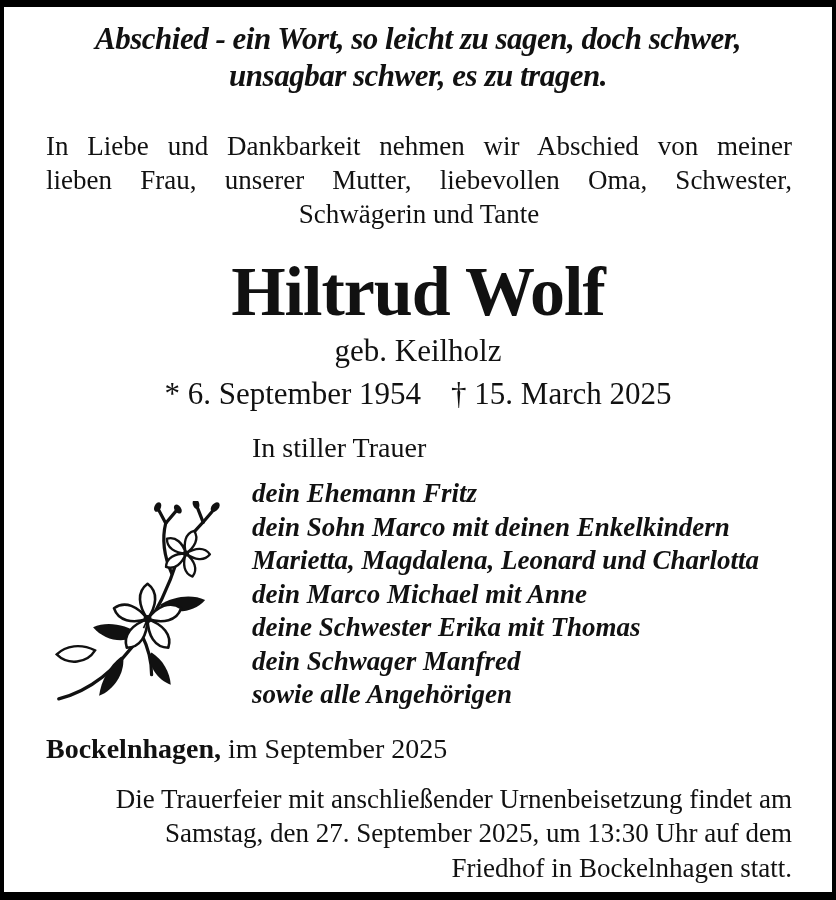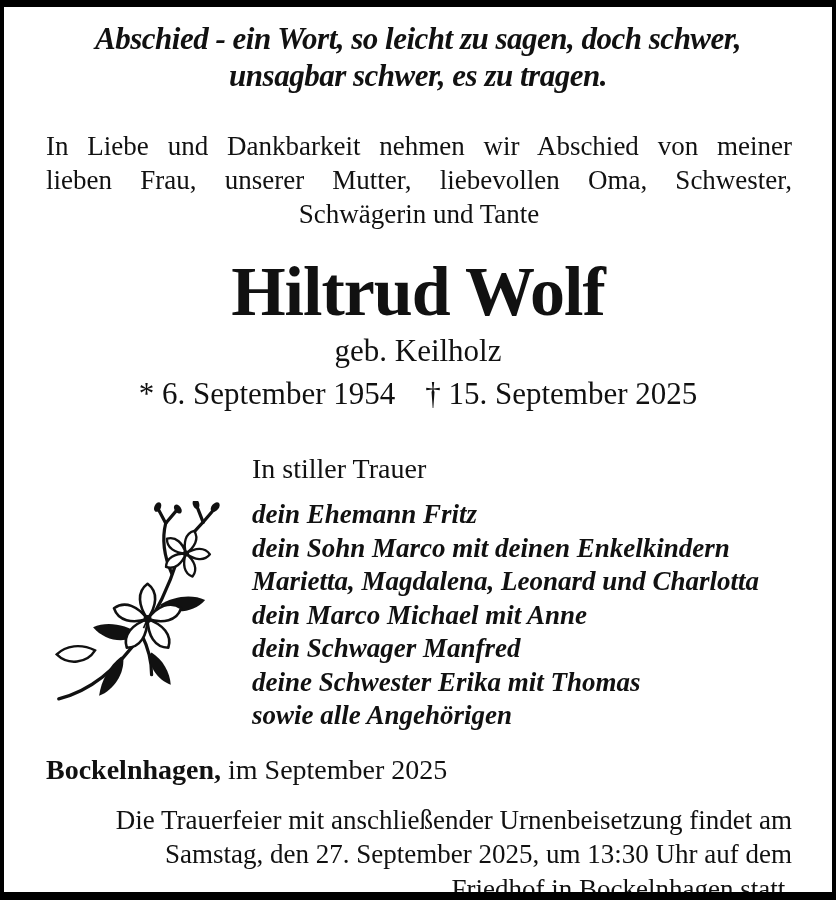--- a/index.html
+++ b/index.html
@@ -69,21 +69,21 @@
     line-height: 38px;
   }
   .dates .birth { margin-right: 30px; }
 
   
   .trauer-block {
     margin-left: 248px;
     margin-right: 8px;
   }
   .trauer-heading {
-    margin-top: 39px;
+    margin-top: 18px;
     font-size: 28px;
     line-height: 34px;
   }
   .family {
     margin-top: 12px;
     font-weight: bold;
     font-style: italic;
     font-size: 27px;
     line-height: 33.5px;
   }
@@ -128,32 +128,32 @@
 
   <div class="intro">
     <div class="jline">In Liebe und Dankbarkeit nehmen wir Abschied von meiner</div>
     <div class="jline">lieben Frau, unserer Mutter, liebevollen Oma, Schwester,</div>
     <div class="lastline">Schwägerin und Tante</div>
   </div>
 
   <div class="name">Hiltrud Wolf</div>
   <div class="maiden">geb. Keilholz</div>
   <div class="dates">
-    <span class="birth">* 6. September 1954</span><span class="death">† 15. September 2025</span>
+    <span class="birth">* 6. September 1954</span><span class="death">† 15. March 2025</span>
   </div>
 
   <div class="trauer-block">
     <div class="trauer-heading">In stiller Trauer</div>
     <div class="family">
       <div class="fline">dein Ehemann Fritz</div>
       <div class="fline">dein Sohn Marco mit deinen Enkelkindern</div>
       <div class="fline">Marietta, Magdalena, Leonard und Charlotta</div>
       <div class="fline">dein Marco Michael mit Anne</div>
+      <div class="fline">deine Schwester Erika mit Thomas</div>
       <div class="fline">dein Schwager Manfred</div>
-      <div class="fline">deine Schwester Erika mit Thomas</div>
       <div class="fline">sowie alle Angehörigen</div>
     </div>
   </div>
 
   <svg class="flower" viewBox="0 0 180 210" xmlns="http://www.w3.org/2000/svg" aria-hidden="true">
 
     <g stroke="#111111" fill="none" stroke-width="3.2" stroke-linecap="round">
       <path d="M8 196 C 40 188 68 164 90 132 C 108 106 118 82 126 57"></path>
       <path d="M126 57 C 132 44 141 31 151 21"></path>
       <path d="M151 21 L 163 7"></path>

